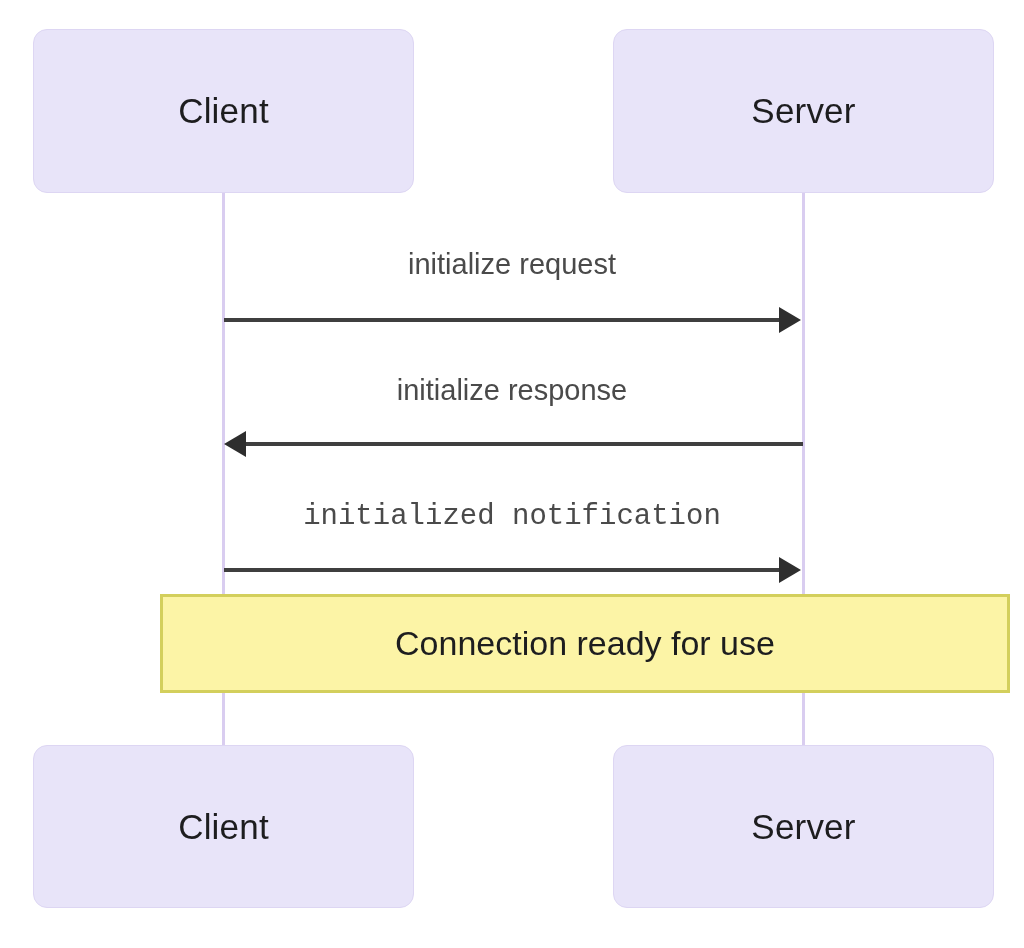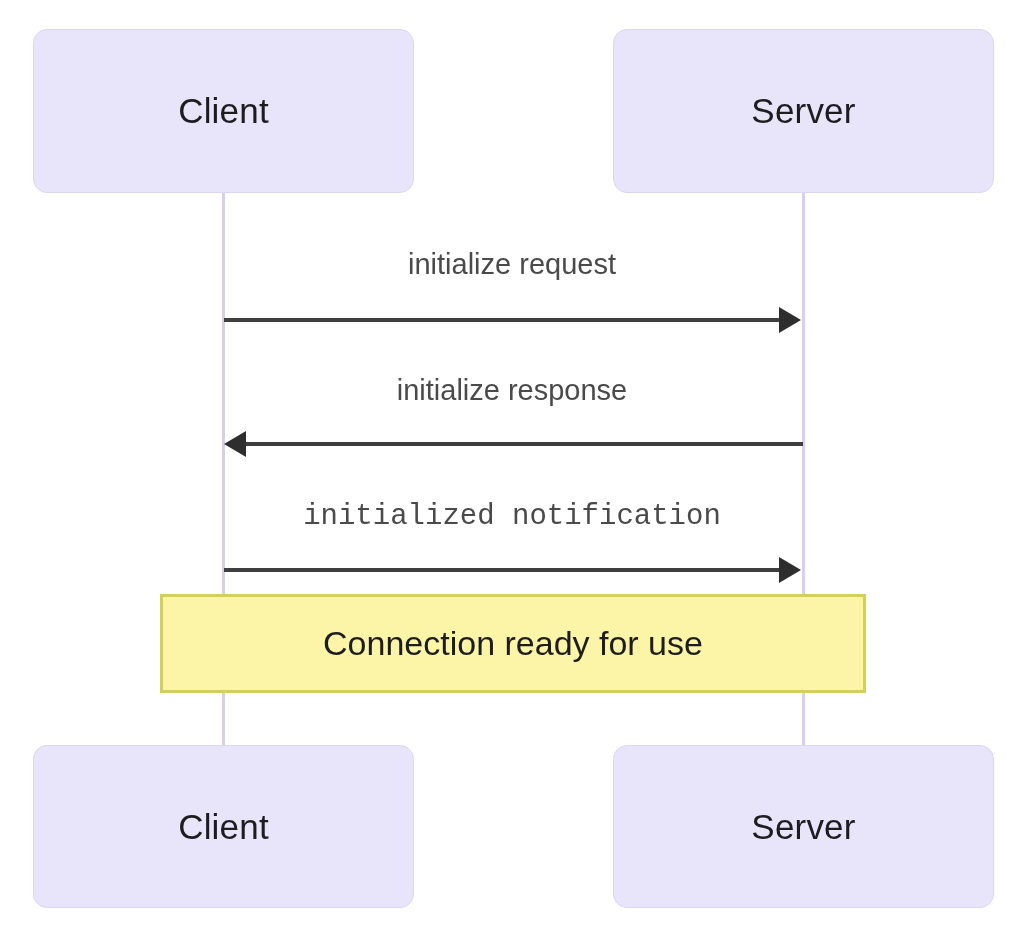--- a/index.html
+++ b/index.html
@@ -107,21 +107,21 @@
   </div>
   <div class="arrow-line" style="left:245px; top:442px; width:558px;"></div>
   <div class="arrow-head left" style="left:224px; top:431px;"></div>
 
   <div class="msg-label" style="left:0px; top:500px; width:1024px;font-family:Liberation Mono, monospace;">
     <span>initialized notification</span>
   </div>
   <div class="arrow-line" style="left:224px; top:568px; width:557px;"></div>
   <div class="arrow-head right" style="left:779px; top:557px;"></div>
 
-  <div class="note-box" style="left:160px; top:594px; width:706px; height:99px;">
+  <div class="note-box" style="left:160px; top:594px; width:850px; height:99px;">
     <span class="note-label">Connection ready for use</span>
   </div>
 
   <div class="actor-box" style="left:33px; top:745px; width:381px; height:163px;">
     <span class="actor-label">Client</span>
   </div>
   <div class="actor-box" style="left:613px; top:745px; width:381px; height:163px;">
     <span class="actor-label">Server</span>
   </div>
 

